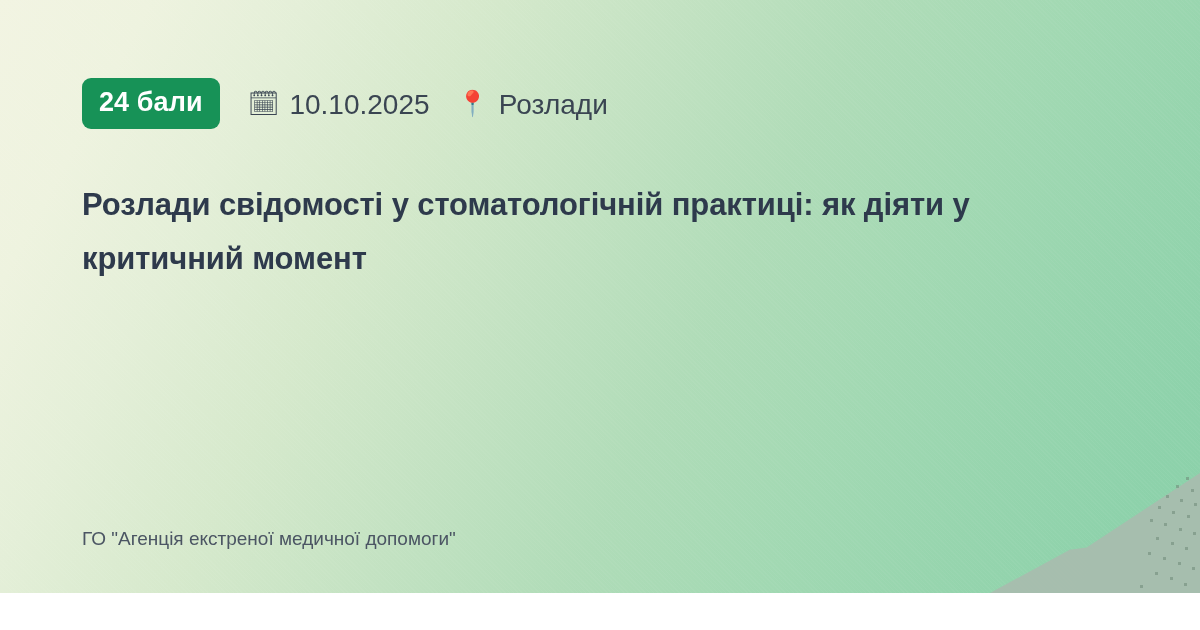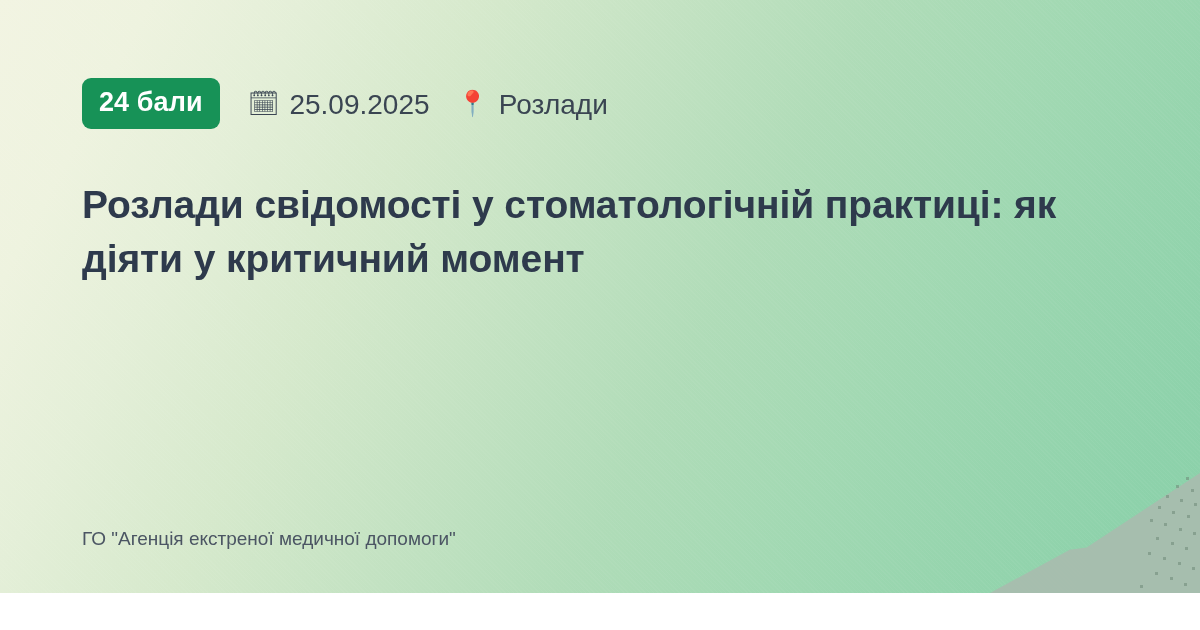--- a/index.html
+++ b/index.html
@@ -123,21 +123,21 @@
   }
 
   
   .title {
     position: absolute;
     top: 178px;
     left: 0;
     width: 1045px;
     margin: 0;
     color: #2e3a4c;
-    font-size: 39px;
+    font-size: 31px;
     font-weight: 700;
     line-height: 54px;
     letter-spacing: -0.1px;
   }
 
   
   .footer {
     position: absolute;
     top: 527px;
     left: 0;
@@ -186,21 +186,21 @@
   </svg>
 
   <div class="content">
 
     <div class="meta-row">
 
       <span class="badge">24 бали</span>
 
       <span class="meta-item">
         <span class="emoji">🗓</span>
-        <span class="meta-text">25.09.2025</span>
+        <span class="meta-text">10.10.2025</span>
       </span>
 
       <span class="meta-item">
         <span class="emoji">📍</span>
         <span class="meta-text">Розлади</span>
       </span>
 
     </div>
 
     <h1 class="title">Розлади свідомості у стоматологічній практиці: як діяти у критичний момент</h1>

